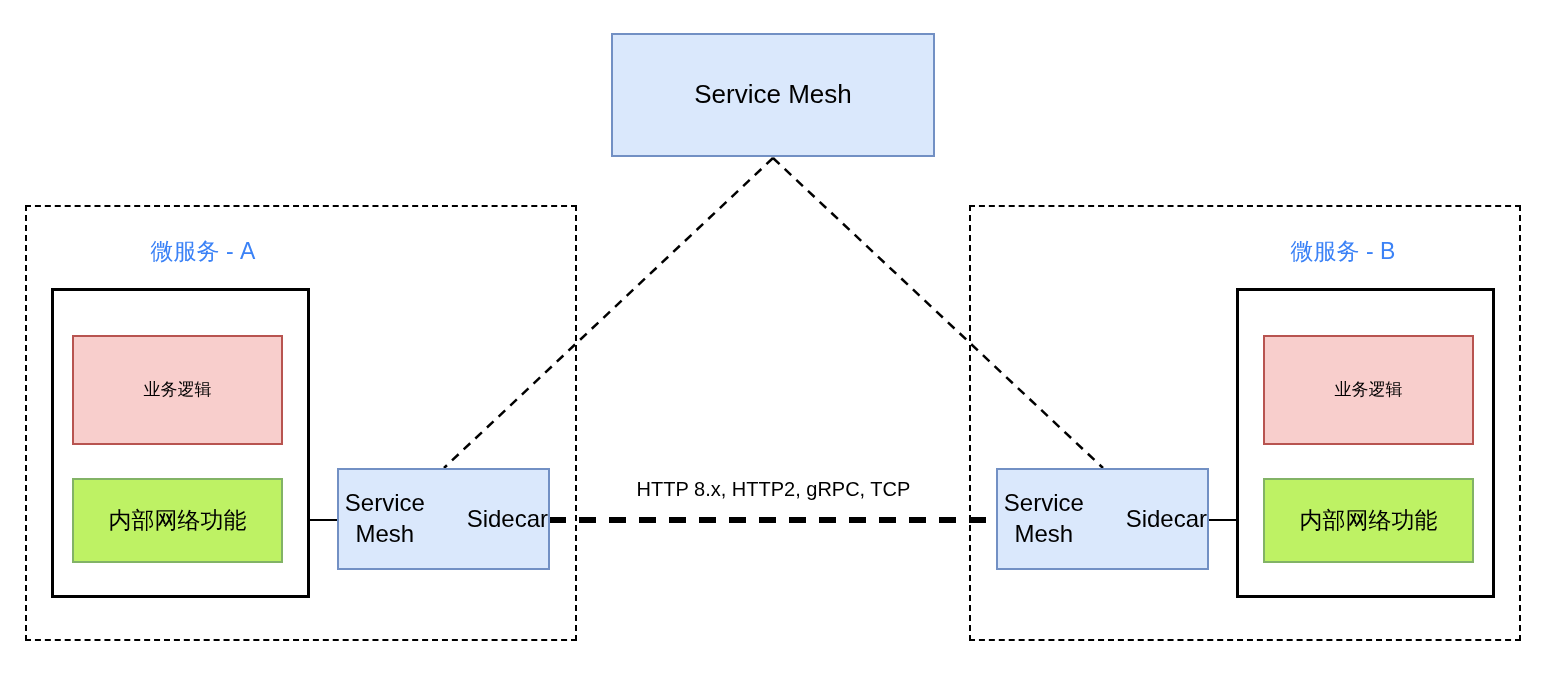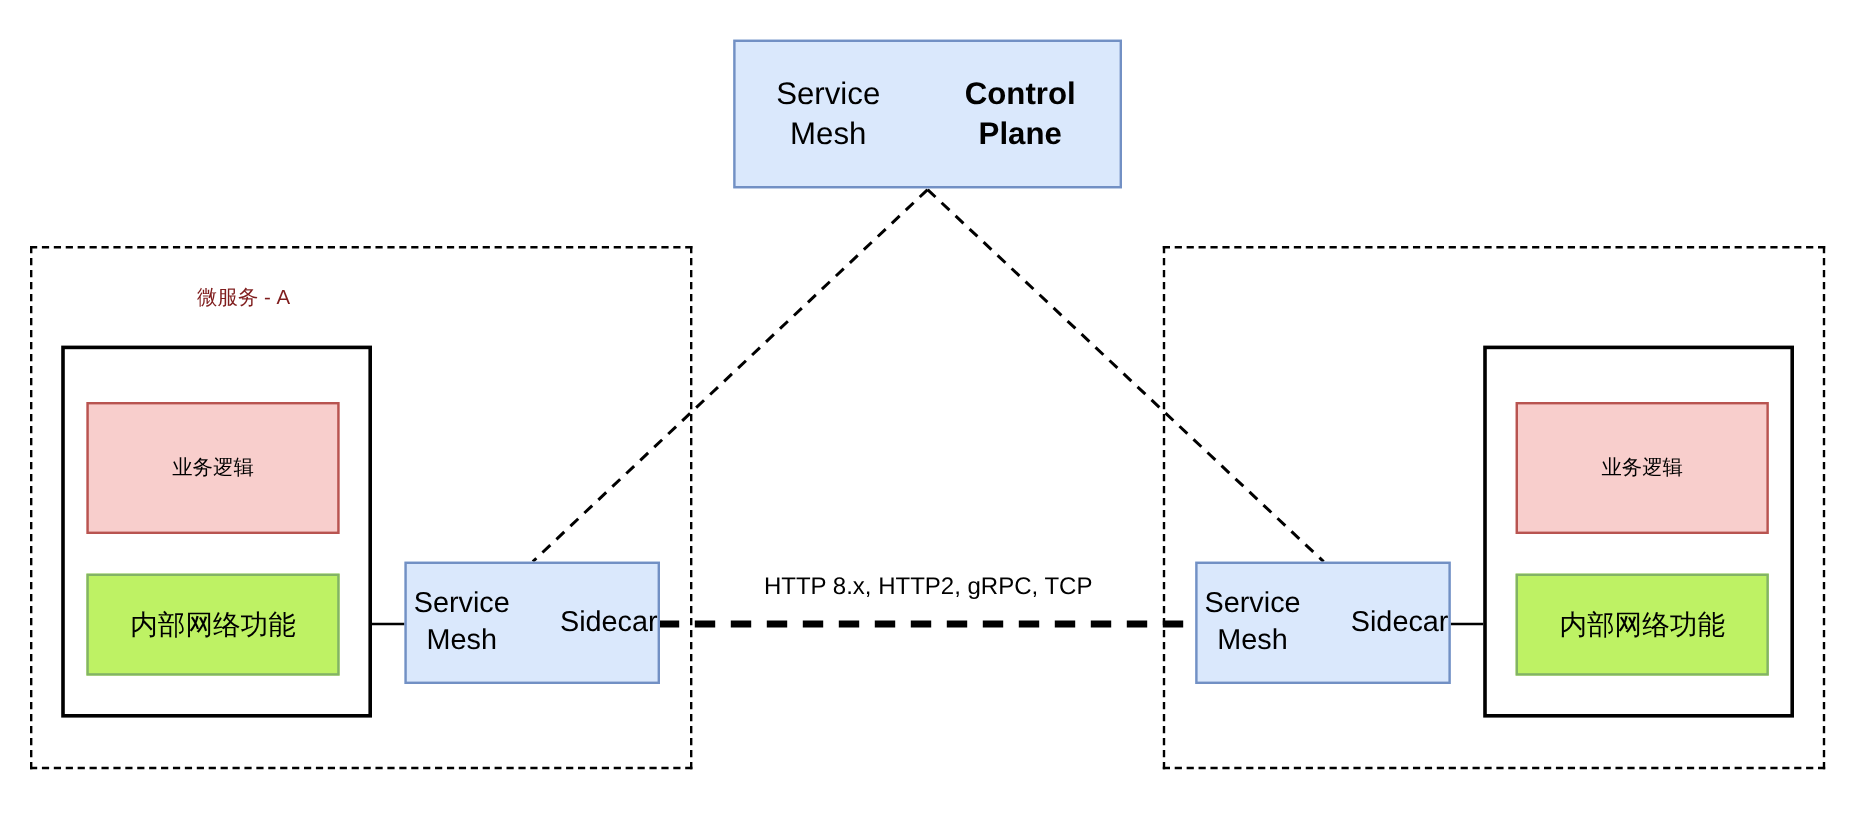--- a/index.html
+++ b/index.html
@@ -40,22 +40,22 @@
     display: block;
   }
   
   .service-solid {
     border: 3px solid #000000;
     background: #ffffff;
     display: block;
   }
   .group-label {
     position: absolute;
-    font-size: 17px;
-    color: #7f1d1d;
+    font-size: 23px;
+    color: #3b82f6;
     white-space: nowrap;
     text-align: center;
   }
   .biz-box {
     background: #f8cecc;
     border: 2px solid #b85450;
     font-size: 17px;
   }
   .net-box {
     background: #bef264;
@@ -100,21 +100,20 @@
 
     <line x1="549" y1="520" x2="997" y2="520" stroke="#000000" stroke-width="6" stroke-dasharray="17 13"></line>
 
     <line x1="283" y1="520" x2="338" y2="520" stroke="#000000" stroke-width="2"></line>
 
     <line x1="1208" y1="520" x2="1263" y2="520" stroke="#000000" stroke-width="2"></line>
   </svg>
 
   <div class="box control-box" style="left:611px; top:33px; width:324px; height:124px;">
     <div class="line1">Service Mesh</div>
-    <div class="line2">Control Plane</div>
   </div>
 
   <div class="box group-dashed" style="left:25px; top:205px; width:552px; height:436px;"></div>
 
   <div class="group-label" style="left:25px; top:236px; width:356px;">微服务 - A</div>
 
   <div class="box service-solid" style="left:51px; top:288px; width:259px; height:310px;"></div>
 
   <div class="box biz-box" style="left:72px; top:335px; width:211px; height:110px;">业务逻辑</div>
 
@@ -122,20 +121,21 @@
 
   <div class="box mesh-box" style="left:337px; top:468px; width:213px; height:102px;">
     <div class="line1">Service Mesh</div>
     <div class="line2">Sidecar</div>
   </div>
 
   <div class="proto-label" style="left:566px; top:478px; width:415px;">HTTP 8.x, HTTP2, gRPC, TCP</div>
 
   <div class="box group-dashed" style="left:969px; top:205px; width:552px; height:436px;"></div>
 
+  <div class="group-label" style="left:1165px; top:236px; width:356px;">微服务 - B</div>
 
   <div class="box service-solid" style="left:1236px; top:288px; width:259px; height:310px;"></div>
 
   <div class="box biz-box" style="left:1263px; top:335px; width:211px; height:110px;">业务逻辑</div>
 
   <div class="box net-box" style="left:1263px; top:478px; width:211px; height:85px;">内部网络功能</div>
 
   <div class="box mesh-box" style="left:996px; top:468px; width:213px; height:102px;">
     <div class="line1">Service Mesh</div>
     <div class="line2">Sidecar</div>

